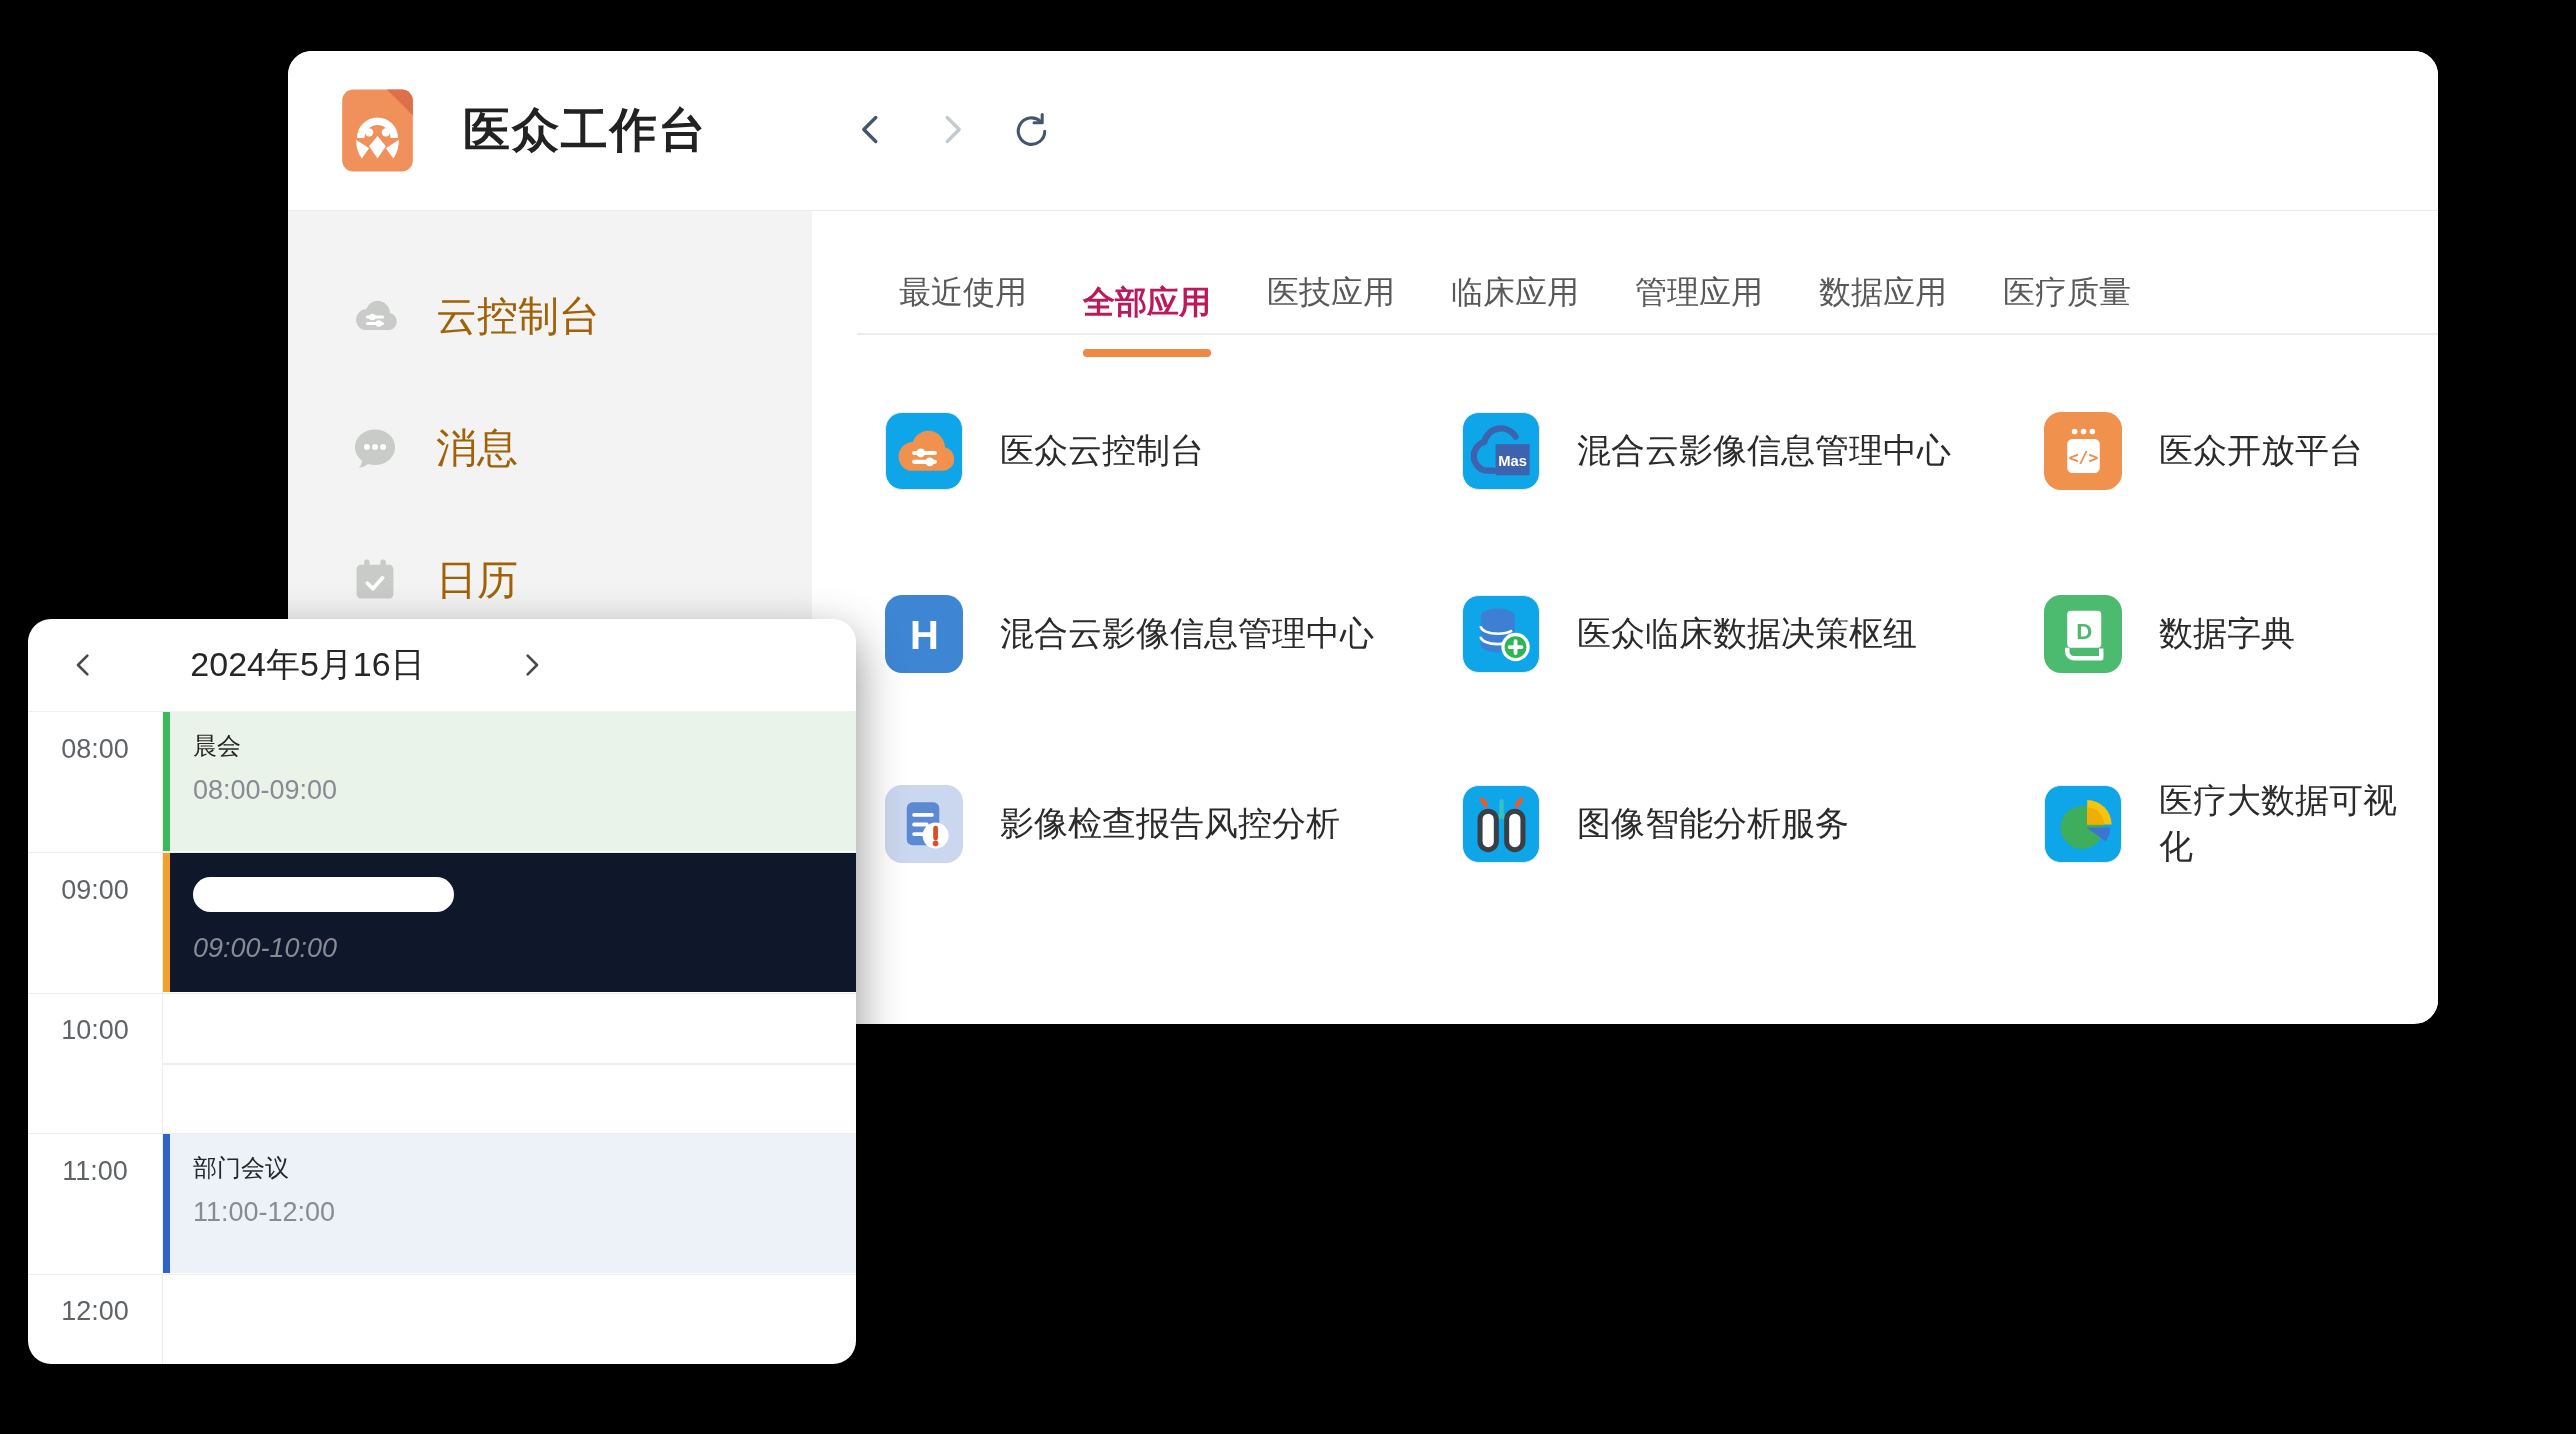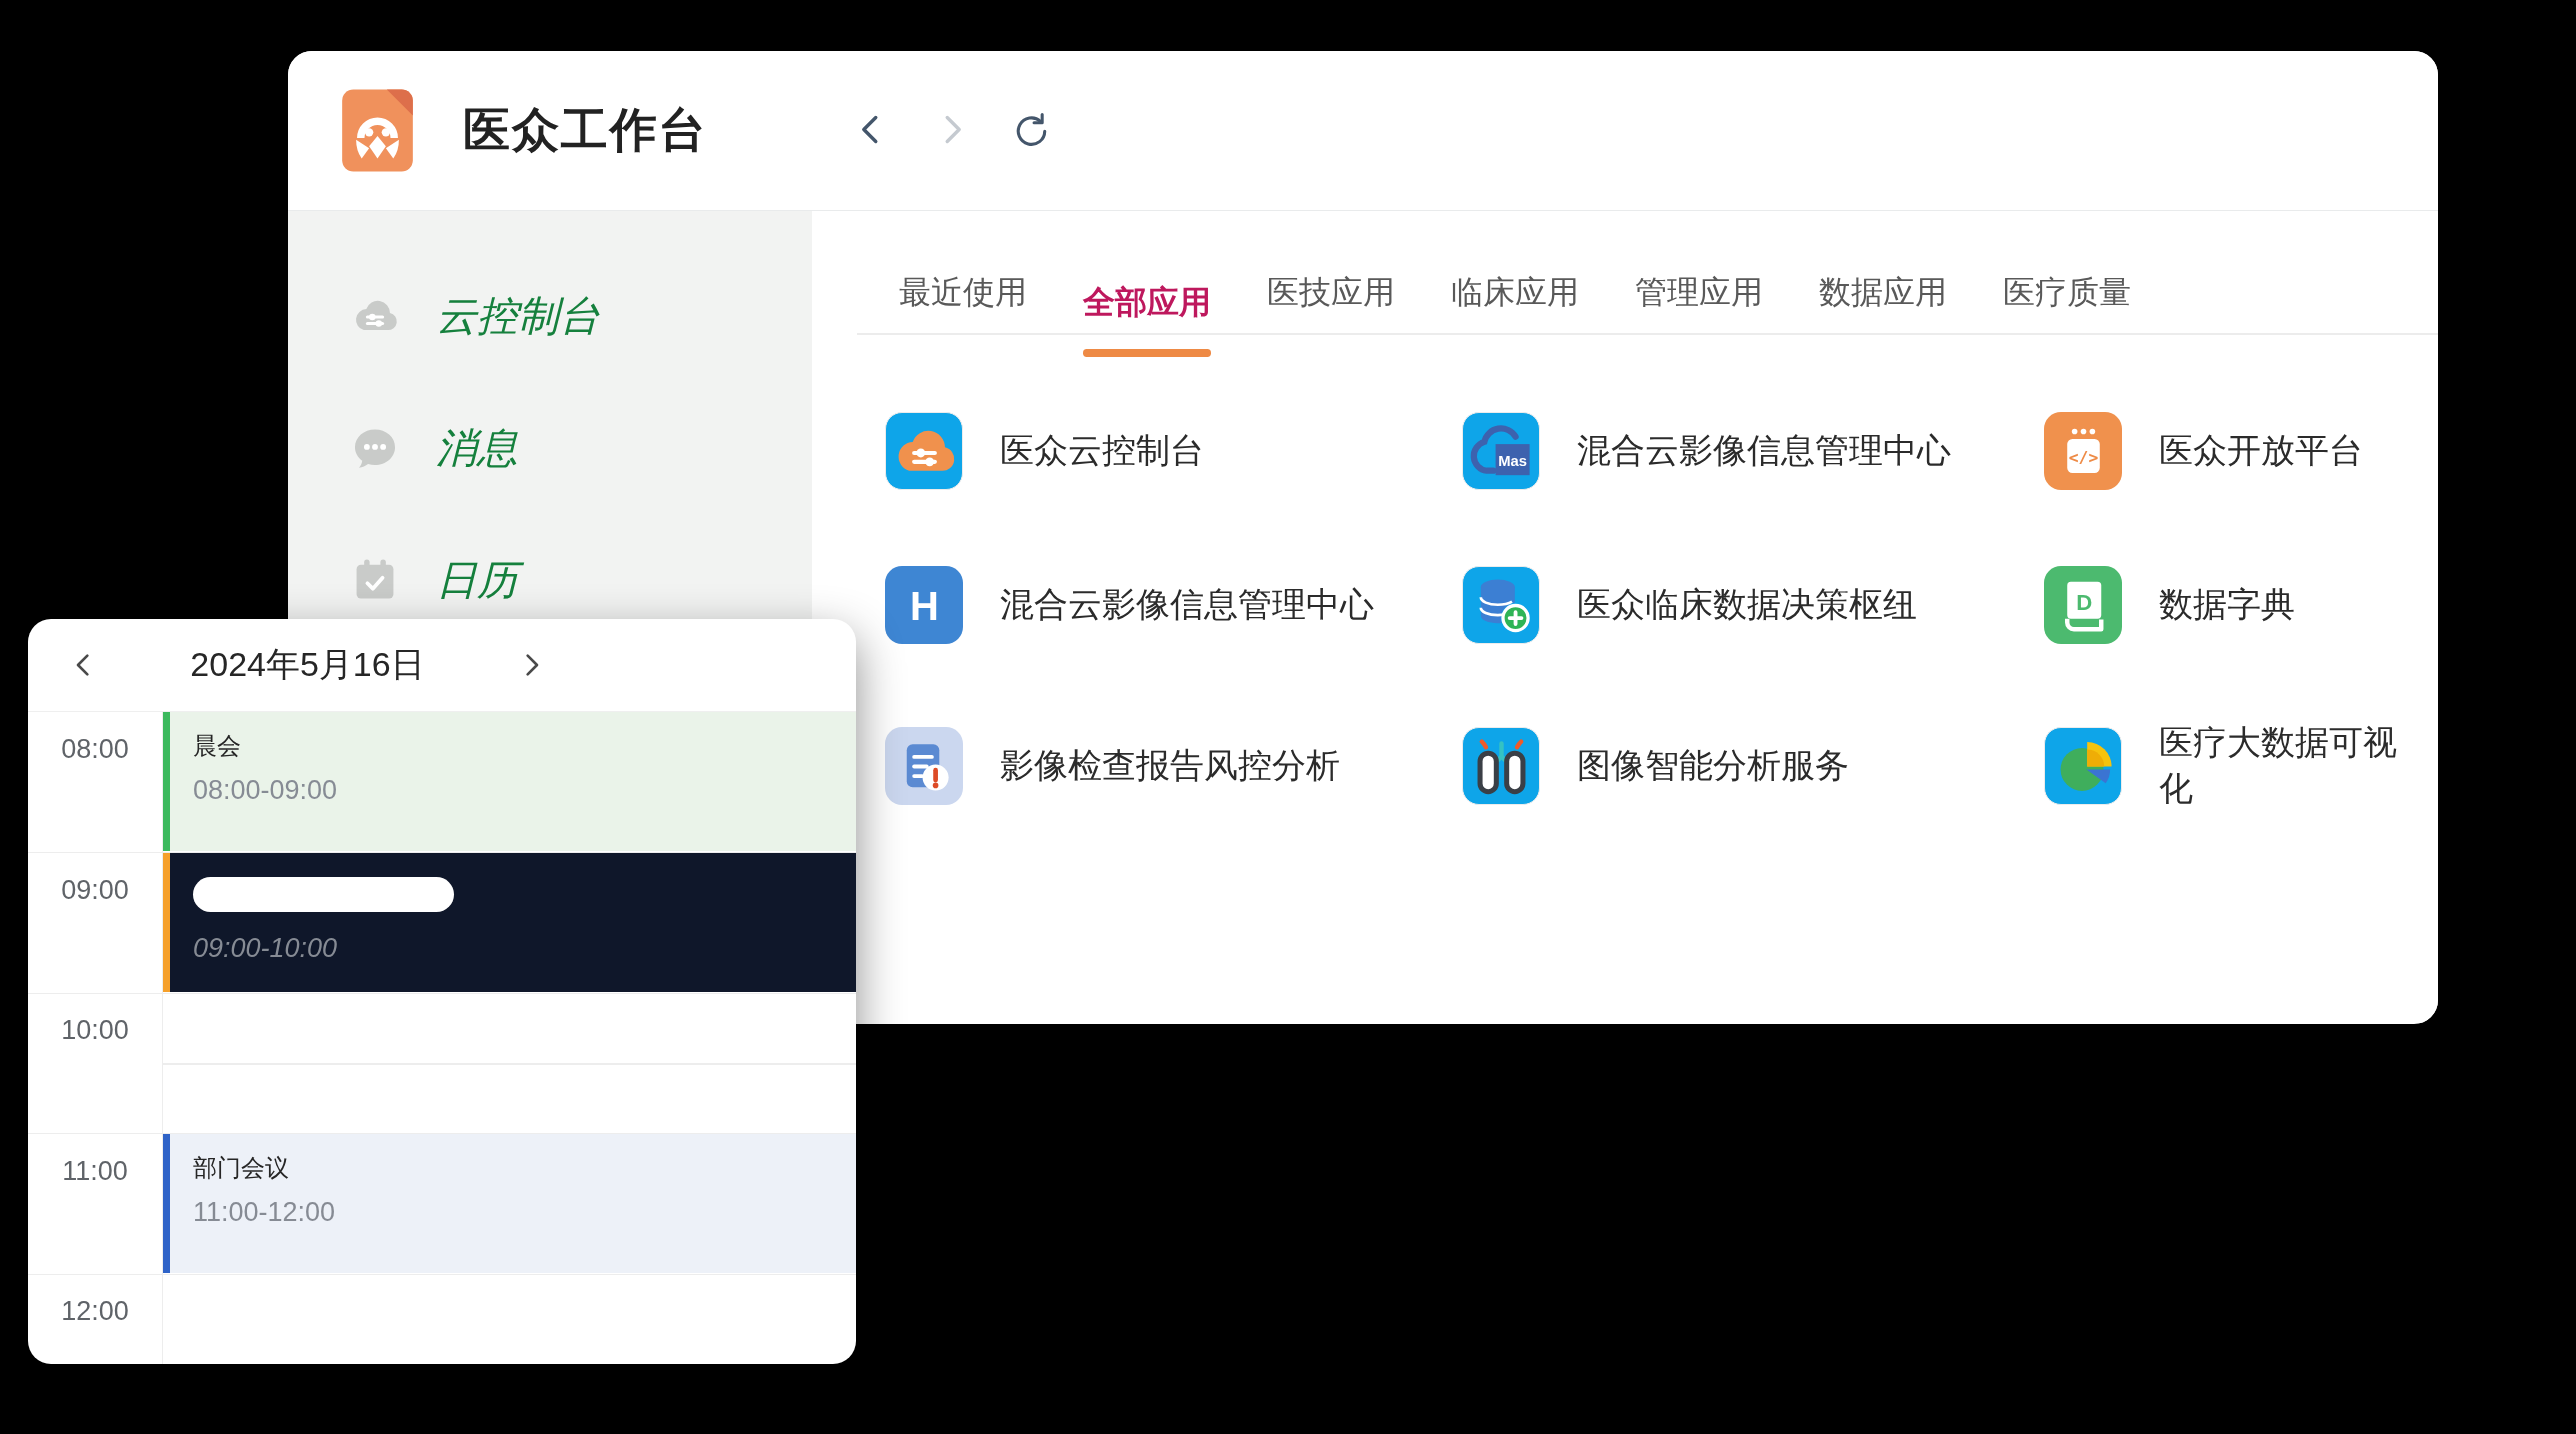--- a/index.html
+++ b/index.html
@@ -20,33 +20,33 @@
   .nav-forward{color:#c5cad0;}
   .nav-refresh{color:#44566b;}
 
   .win-body{display:flex;height:812px;}
 
   
   .sidebar{width:524px;background:#f2f3f2;box-sizing:border-box;padding-top:39px;flex:0 0 auto;}
   .side-item{height:132px;display:flex;align-items:center;padding-left:61px;gap:35px;cursor:pointer;}
   .side-item .s-icon{width:52px;height:52px;color:#c9cbc9;}
   .side-item .s-icon svg{width:52px;height:52px;}
-  .side-label{font-size:41px;color:#15803d;font-style:italic;}
+  .side-label{font-size:41px;color:#a16207;}
 
   
   .content{flex:1;position:relative;background:#fff;}
   .tabs{position:absolute;left:87px;top:60px;display:flex;gap:56px;}
   .tab{font-size:32px;color:#595959;position:relative;padding-bottom:26px;cursor:pointer;white-space:nowrap;}
   .tab.active{color:#be185d;font-weight:bold;margin-top:10px;}
   .tab.active .tab-underline{position:absolute;left:0;right:0;bottom:-5.6px;height:7.4px;
     border-radius:3.7px;background:#ee8a45;}
   .tabs-divider{position:absolute;left:45px;right:0;top:122px;height:1.9px;background:#ececec;}
 
   .app-grid{position:absolute;left:73px;top:201px;right:18.6px;
-    display:grid;grid-template-columns:577px 582px auto;row-gap:76px;}
+    display:grid;grid-template-columns:577px 582px auto;row-gap:105px;}
   .app-item{display:flex;align-items:center;gap:37px;cursor:pointer;}
   .app-tile{width:78px;height:78px;border-radius:17px;flex:0 0 auto;
     display:flex;align-items:center;justify-content:center;box-sizing:border-box;}
   .app-tile svg{width:71px;height:71px;}
   .tile-card{background:#0ea5e9;border:1.9px solid #ececec;}
   .tile-orange{background:#f0914d;}
   .tile-blue{background:#3e86d3;}
   .tile-green{background:#4cba6f;}
   .tile-periwinkle{background:#cbd7ef;}
   .app-label{font-size:34px;color:#2b2b2b;}

